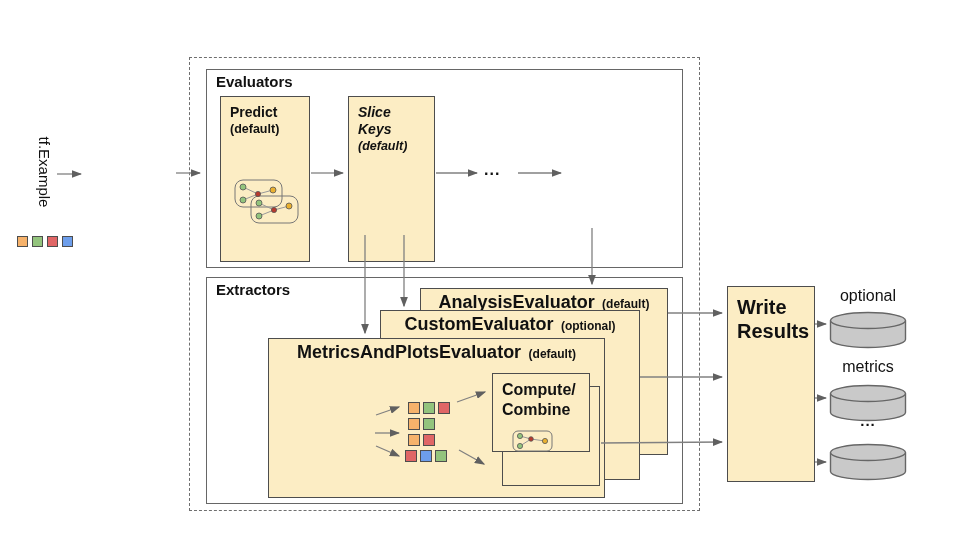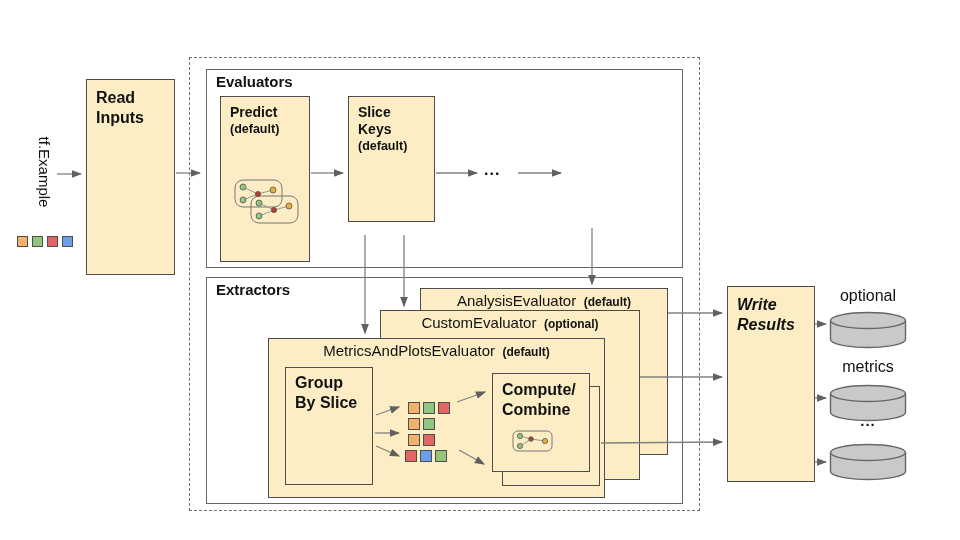--- a/index.html
+++ b/index.html
@@ -9,79 +9,75 @@
   
   .node{background:#fcedc4;border:1px solid #4d4d4d;}
   .node-label{font-weight:bold;font-size:14px;line-height:1.22;white-space:pre-line;}
   .node-qual{font-weight:bold;font-size:12.5px;line-height:1.3;}
   
   .container{background:#ffffff;border:1px solid #666;}
   .container-label{font-weight:bold;font-size:15px;padding:3px 0 0 9px;}
   
   .ev-box{background:#fcedc4;border:1px solid #4d4d4d;}
   .ev-head{text-align:center;padding-top:3px;white-space:nowrap;}
-  .ev-name{font-weight:normal;font-size:15px;}
+  .ev-name{font-weight:bold;font-size:18px;}
   .ev-qual{font-weight:bold;font-size:12px;margin-left:3px;}
   
   #tf-label{left:44px;top:172px;transform:translate(-50%,-50%) rotate(90deg);font-size:15px;white-space:nowrap;}
   #input-squares{left:17px;top:236px;display:flex;}
   #input-squares .sq{width:11px;height:11px;margin-right:4px;}
   .sq{display:inline-block;border:1px solid #4d4d4d;box-sizing:border-box;}
   #read-inputs{left:86px;top:79px;width:89px;height:196px;padding:8px 4px 0 9px;}
   #read-inputs .node-label{font-size:16px;}
   #eae-title{left:190px;top:32px;font-weight:bold;font-size:17px;}
   #eae-dashed{left:189px;top:57px;width:511px;height:454px;border:1.5px dashed #6e6e6e;background:transparent;}
   #extractors-box{left:206px;top:69px;width:477px;height:199px;}
   #predict-box{left:220px;top:96px;width:90px;height:166px;padding:7px 0 0 9px;}
   #predict-icon{left:230px;top:177px;}
-  #slice-keys-box{left:348px;top:96px;width:87px;height:126px;padding:7px 0 0 9px;}
+  #slice-keys-box{left:348px;top:96px;width:87px;height:166px;padding:7px 0 0 9px;font-style:italic;}
   #ext-ellipsis{left:484px;top:161px;font-weight:bold;font-size:16px;letter-spacing:1px;}
   #custom-extractor-box{left:566px;top:95px;width:97px;height:164px;padding:7px 0 0 9px;}
   #evaluators-box{left:206px;top:277px;width:477px;height:227px;}
   #analysis-eval{left:420px;top:288px;width:248px;height:167px;}
   #custom-eval{left:380px;top:310px;width:260px;height:170px;}
   #metrics-plots-eval{left:268px;top:338px;width:337px;height:160px;}
   #group-by-slice{left:285px;top:367px;width:88px;height:118px;padding:5px 0 0 9px;}
   #group-by-slice .node-label{font-size:16px;}
   .slice-row{display:flex;}
   .slice-row .sq{width:12px;height:12px;margin-right:3px;}
   #slice-row-0{left:408px;top:402px;}
   #slice-row-1{left:408px;top:418px;}
   #slice-row-2{left:408px;top:434px;}
   #slice-row-3{left:405px;top:450px;}
   #cc-shadow{left:502px;top:386px;width:98px;height:100px;}
-  #compute-combine{left:492px;top:373px;width:98px;height:99px;padding:6px 0 0 9px;}
+  #compute-combine{left:492px;top:373px;width:98px;height:79px;padding:6px 0 0 9px;}
   #compute-combine .node-label{font-size:16px;}
   #cc-icon{left:512px;top:430px;}
   #write-results{left:727px;top:286px;width:88px;height:196px;padding:8px 0 0 9px;}
-  #write-results .node-label{font-size:16px;font-style:italic;}
+  #write-results .node-label{font-size:20px;}
   .cyl{left:829px;width:78px;height:38px;}
   #cyl-0{top:311px;} #cyl-1{top:384px;} #cyl-2{top:443px;}
   .out-label{left:829px;width:78px;text-align:center;font-size:16px;}
   #out-label-0{top:287px;} #out-label-1{top:358px;}
   #out-label-2{top:412px;font-weight:bold;font-size:15px;letter-spacing:1px;}
   #arrow-layer{left:0;top:0;z-index:60;pointer-events:none;}
 </style>
 </head>
 <body>
 
 <div id="canvas">
 
   <div class="abs" id="tf-label">tf.Example</div>
   <div class="abs" id="input-squares">
       <span class="sq" style="background: rgb(246, 178, 107);"></span>
       <span class="sq" style="background: rgb(147, 196, 125);"></span>
       <span class="sq" style="background: rgb(224, 102, 102);"></span>
       <span class="sq" style="background: rgb(109, 158, 235);"></span>
     </div>
 
-  <div class="abs node" id="read-inputs">
-    <div class="node-label">Read
-Inputs</div>
-  </div>
 
   <div class="abs" id="eae-dashed"></div>
 
   <div class="abs container" id="extractors-box">
     <div class="container-label">Evaluators</div>
   </div>
 
   <div class="abs node" id="predict-box">
     <div class="node-label">Predict</div>
     <div class="node-qual">(default)</div>
@@ -138,24 +134,20 @@
     </div>
   </div>
 
   <div class="abs ev-box" id="metrics-plots-eval">
     <div class="ev-head">
       <span class="ev-name">MetricsAndPlotsEvaluator</span>
       <span class="ev-qual">(default)</span>
     </div>
   </div>
 
-  <div class="abs node" id="group-by-slice">
-    <div class="node-label">Group
-By Slice</div>
-  </div>
 
   <div class="abs slice-row" id="slice-row-0">
       <span class="sq" style="background: rgb(246, 178, 107);"></span>
       <span class="sq" style="background: rgb(147, 196, 125);"></span>
       <span class="sq" style="background: rgb(224, 102, 102);"></span>
     </div>
   <div class="abs slice-row" id="slice-row-1">
       <span class="sq" style="background: rgb(246, 178, 107);"></span>
       <span class="sq" style="background: rgb(147, 196, 125);"></span>
     </div>

